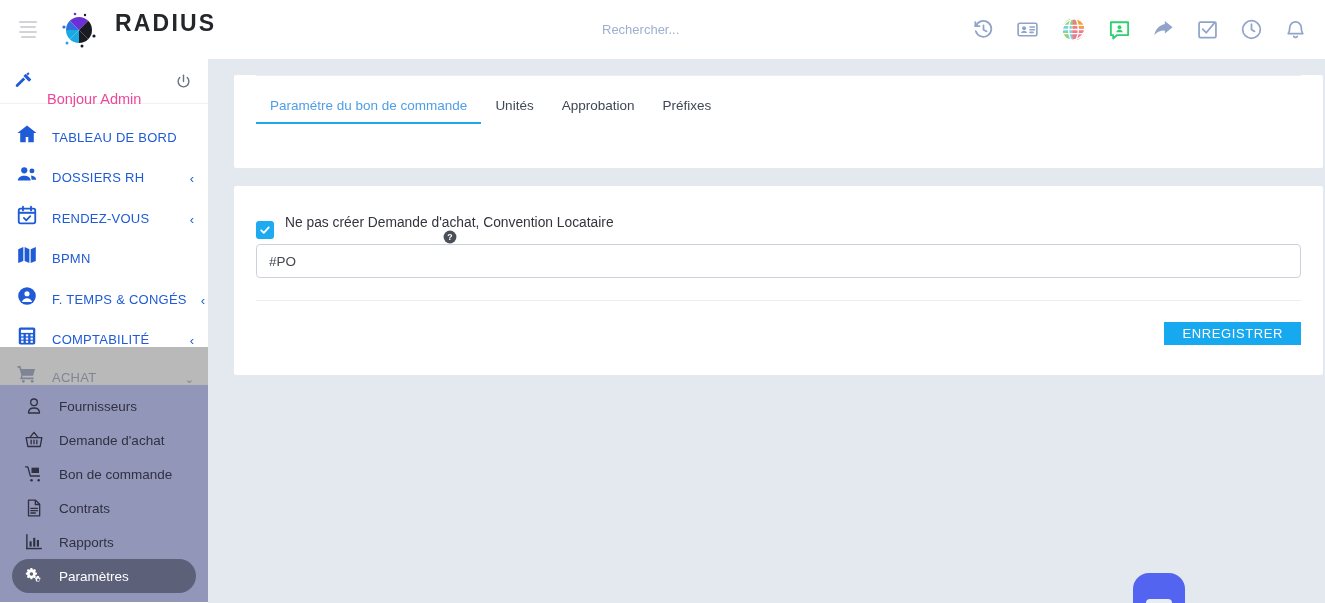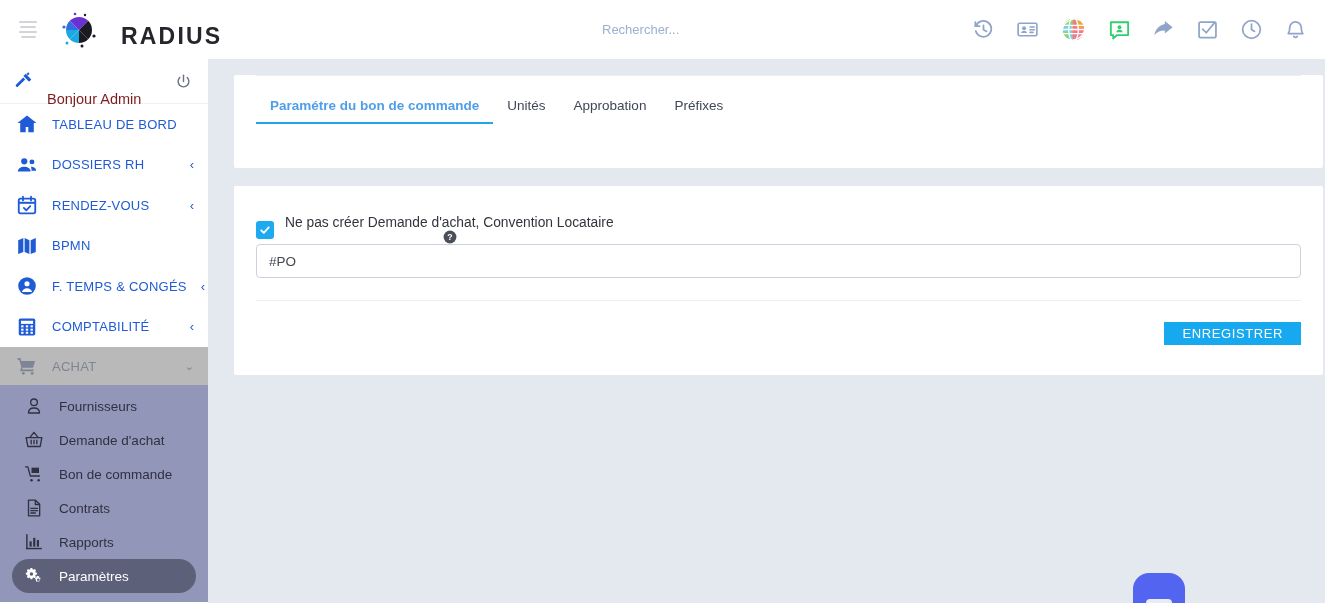--- a/index.html
+++ b/index.html
@@ -22,21 +22,21 @@
   .hamburger {
     width: 56px; height: 59px;
     display: flex; flex-direction: column; align-items: center; justify-content: center;
     gap: 3px; cursor: pointer;
   }
   .hamburger i { display: block; width: 18px; height: 2px; background: #d2d4d8; border-radius: 1px; }
   .hamburger i:nth-child(2) { width: 16px; }
   .hamburger i:nth-child(3) { width: 18px; }
   .hamburger i:nth-child(4) { width: 15px; }
 
-  .brand { display: flex; align-items: flex-end; gap: 22px; margin-left: 3px; }
+  .brand { display: flex; align-items: flex-start; gap: 16px; margin-left: 3px; }
   .brand-mark { width: 40px; height: 40px; display: block; }
   .brand-name {
     font-size: 23px; font-weight: bold; letter-spacing: 2.2px;
     color: #25262b;
   }
 
   .search-wrap {
     position: absolute; left: 540px; top: 0; height: 59px;
     display: flex; align-items: center;
   }
@@ -58,26 +58,26 @@
     position: absolute; top: 59px; left: 0;
     width: 208px; height: 544px;
     background: #ffffff;
     overflow: hidden;
   }
   .greet {
     height: 45px; display: flex; align-items: center;
     padding: 0 16px 0 14px; gap: 12px;
     border-bottom: 1px solid #f0f1f4;
   }
-  .greet-label { font-size: 14.5px; color: #7f1d1d; flex: 1; margin-top: 36px; }
+  .greet-label { font-size: 14.5px; color: #ec4899; flex: 1; margin-top: 36px; }
   .greet-icon { width: 21px; height: 21px; display: block; }
   .power-icon { width: 17px; height: 17px; display: block; cursor: pointer; }
 
   .navitem {
-    height: 40.5px; display: flex; align-items: center;
+    height: 40.5px; display: flex; align-items: flex-end;
     padding: 0 14px 0 16px; gap: 14px; cursor: pointer;
     position: relative;
   }
   .navitem .ni-icon { width: 22px; height: 22px; flex: 0 0 22px; display: block; }
   .navitem .ni-label {
     font-size: 13px; color: #1f5bd6; letter-spacing: .25px;
     flex: 1; white-space: nowrap;
   }
   .navitem .ni-chev { font-size: 13px; color: #1f5bd6; line-height: 1; }
 
@@ -114,21 +114,21 @@
   .card-tabs { margin-top: 14px; height: 93px; padding: 0 22px; }
   .tabs-row {
     display: flex; align-items: flex-end; gap: 0;
     padding-top: 22px; border-top: 1px solid #eceef1;
     margin-top: 16px;
   }
   .tab {
     font-size: 13.5px; color: #3f4756; padding: 0 14px 11px 14px;
     cursor: pointer; white-space: nowrap; position: relative;
   }
-  .tab:first-child { padding-left: 14px; font-weight: bold; }
+  .tab:first-child { padding-left: 14px; }
   .tab.active { color: #4f9ee8; }
   .tab.active::after {
     content: ""; position: absolute; left: 0; right: 0; bottom: 0;
     height: 2px; background: #1ea7ec;
   }
 
   .card-form { margin-top: 18px; padding: 20px 22px 30px 22px; }
   .check-row { display: flex; align-items: center; gap: 11px; padding: 9px 0 0 0; }
   .cbox {
     width: 18px; height: 18px; border-radius: 3px; background: #1eaaf1;

